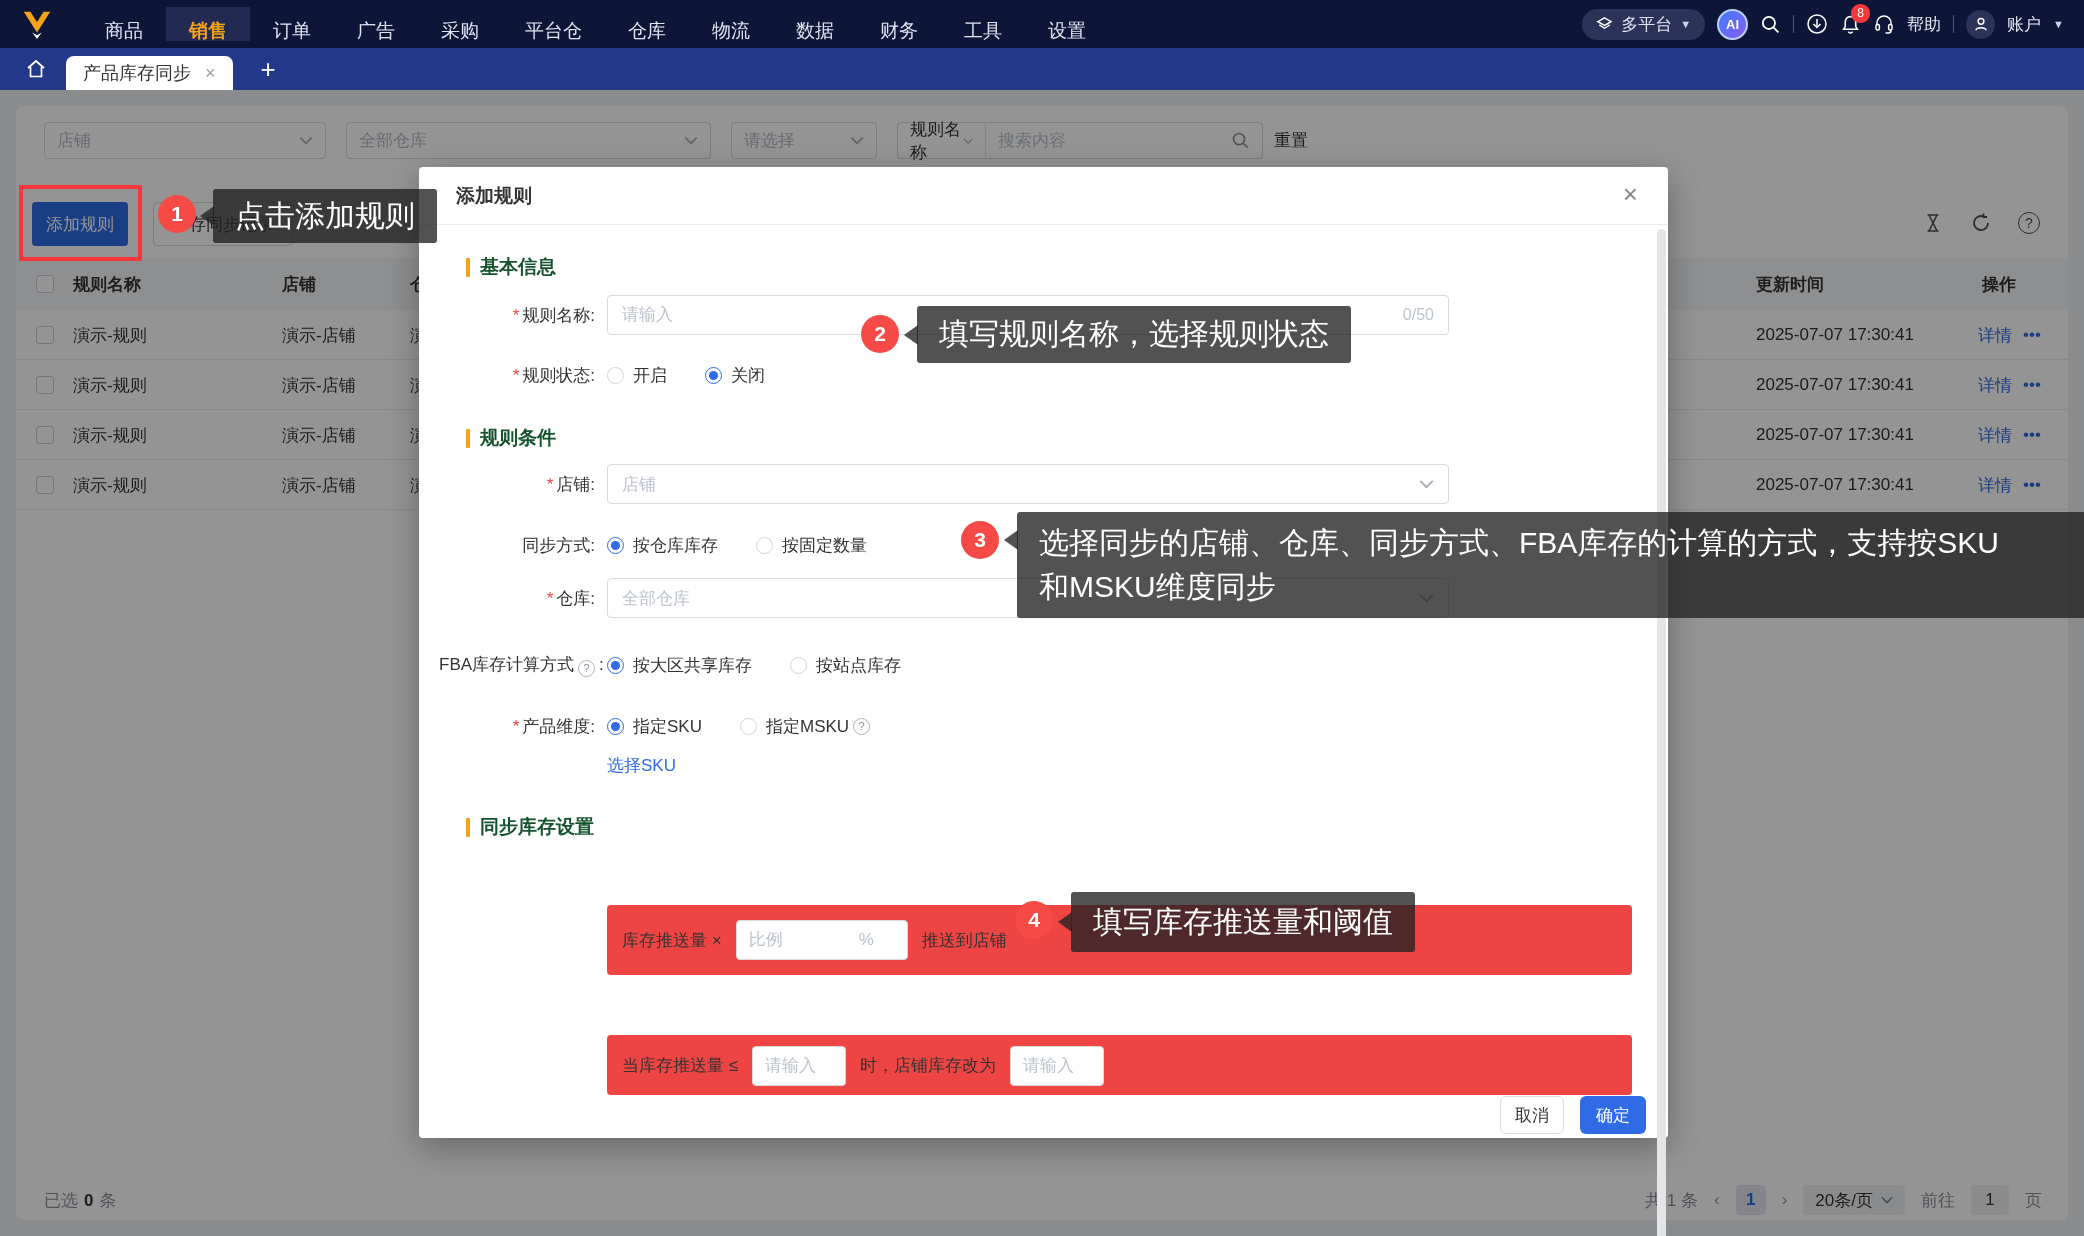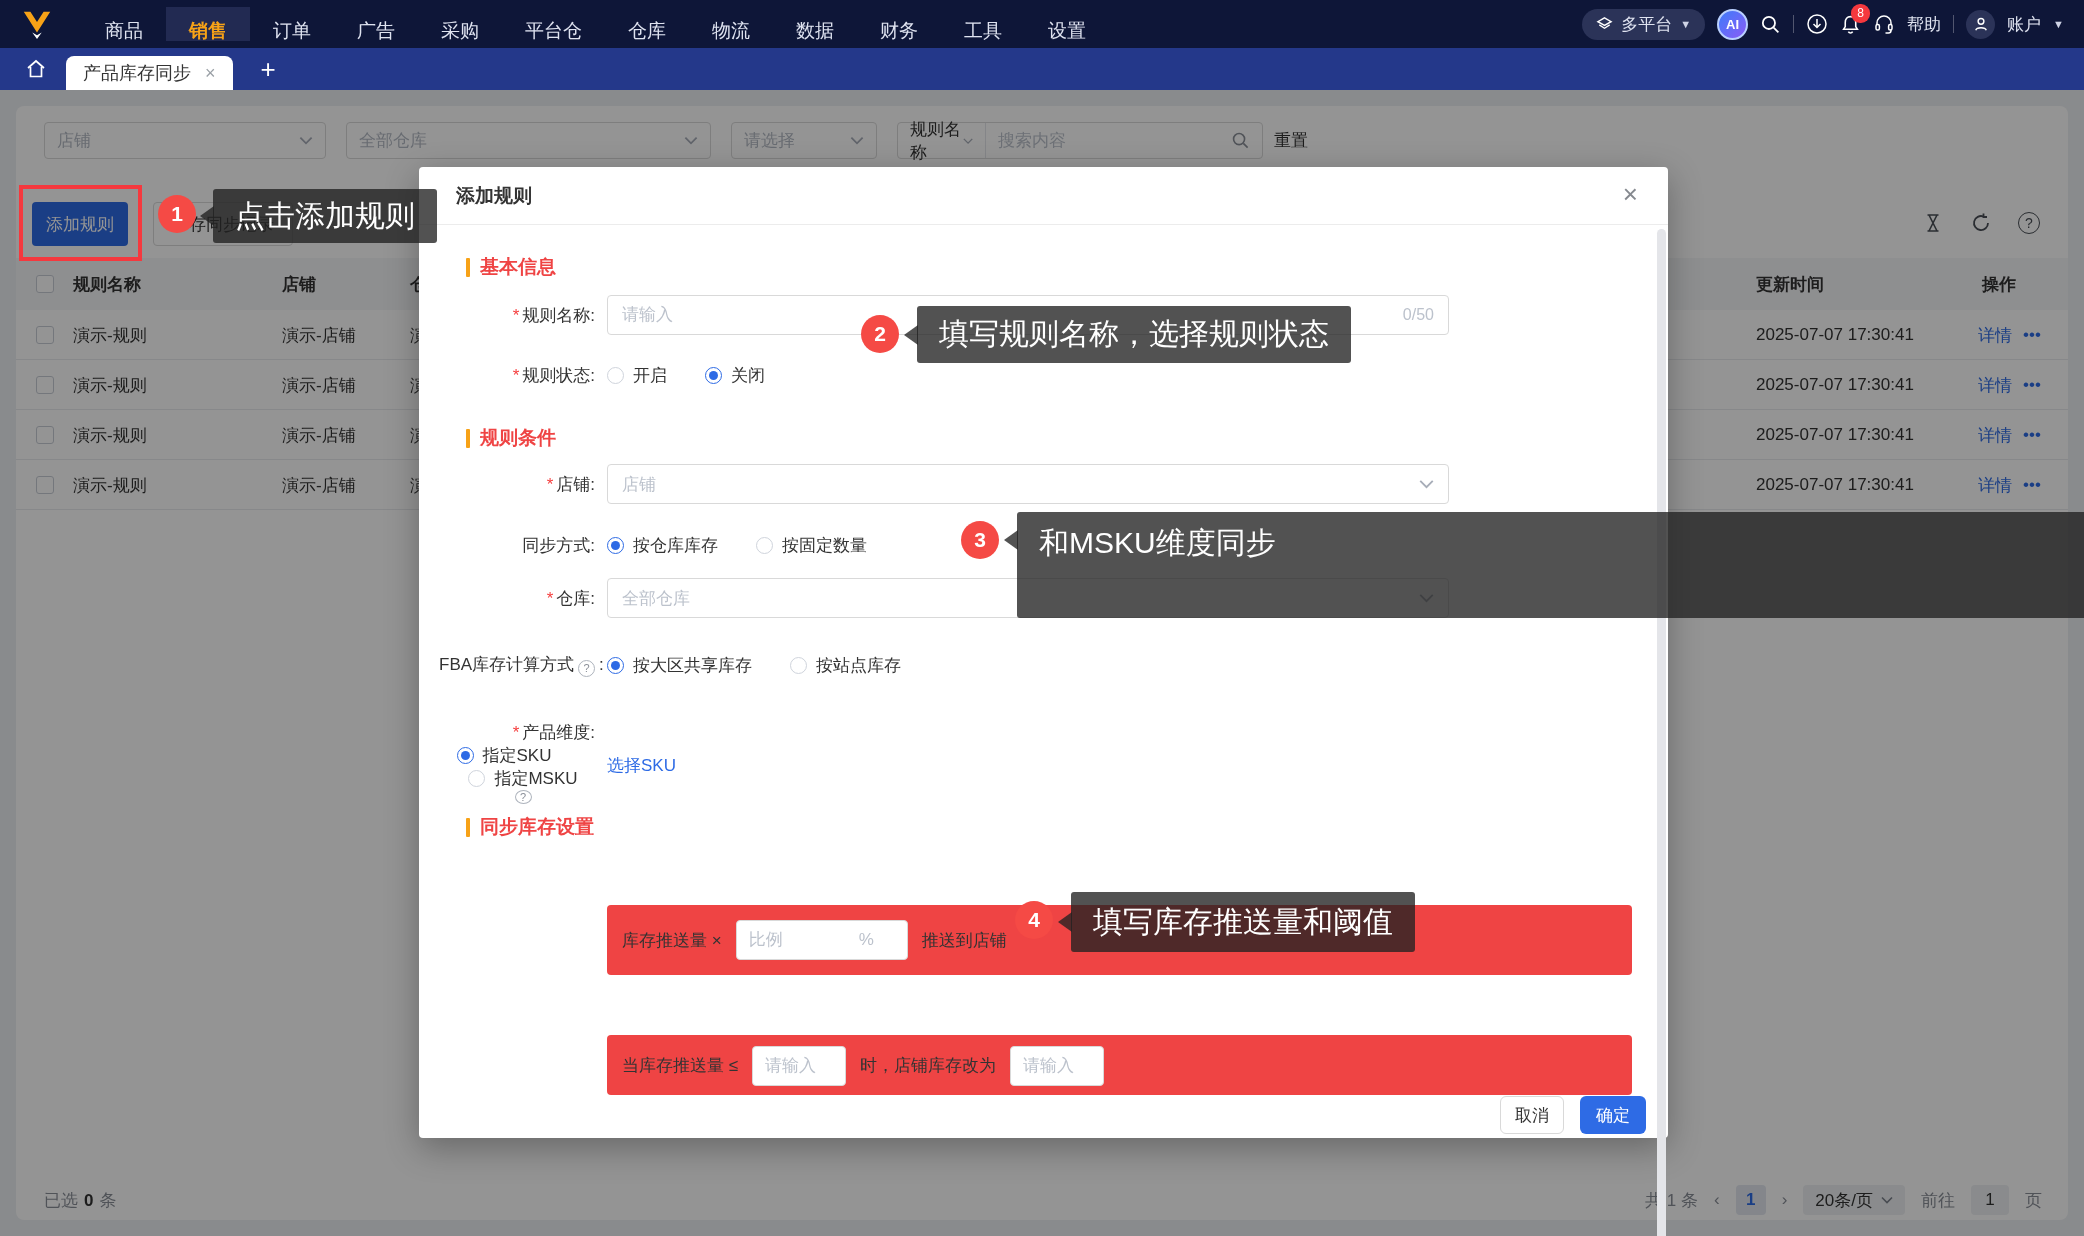--- a/index.html
+++ b/index.html
@@ -83,21 +83,21 @@
 
 
 .overlay { position:absolute; top:90px; left:0; width:2084px; height:1146px; background:rgba(0,0,0,.42); z-index:5; }
 .modal { position:absolute; left:419px; top:167px; width:1249px; height:971px; background:#fff;
   border-radius:4px; z-index:10; box-shadow:0 10px 34px rgba(0,0,0,.3); }
 .mhead { position:absolute; top:0; left:0; right:0; height:58px; border-bottom:1px solid #ececec;
   display:flex; align-items:center; padding:0 37px; font-size:19px; font-weight:600; color:#333; }
 .mclose { position:absolute; top:14px; right:30px; font-size:26px; color:#85898f; line-height:1; font-weight:300; }
 .scrollthumb { position:absolute; right:2px; top:62px; width:9px; height:1012px; background:#e4e5e9; border-radius:5px; }
 .msec { position:absolute; left:23px; display:flex; align-items:center; gap:10px;
-  font-size:19px; font-weight:600; color:#ef4444;padding-left:24px; }
+  font-size:19px; font-weight:600; color:#14532d;padding-left:24px; }
 .bar { width:4px; height:19px; background:#f7a217; border-radius:1px; }
 .frow { position:absolute; left:20px; height:40px; display:flex; align-items:center; font-size:17px; color:#333; }
 .flabel { width:156px; text-align:right; margin-right:12px; flex:none; white-space:nowrap; }
 .req { color:#f53f3f; margin-right:3px; }
 .help { display:inline-flex; width:17px; height:17px; border:1px solid #aeb4bd; border-radius:50%;
   color:#8a8f98; font-size:11px; align-items:center; justify-content:center; margin:0 4px; vertical-align:-2px; }
 .inp { width:842px; height:40px; border:1px solid #d9d9d9; border-radius:4px; background:#fff;
   display:flex; align-items:center; padding:0 14px; }
 .inp input { border:none; outline:none; flex:1; font-size:17px; color:#333; background:transparent; min-width:0; }
 input::placeholder { color:#bcc2cc; }
@@ -421,21 +421,21 @@
     <span class="radio">
         <span class="rdot on"></span>
         <span>按大区共享库存</span>
       </span>
     <span class="radio">
         <span class="rdot"></span>
         <span>按站点库存</span>
       </span>
   </div>
 
-  <div class="frow" style="top:554px;flex-direction:column;">
+  <div class="frow" style="top:539px;">
     <span class="flabel"><span class="req">*</span><span>产品维度:</span></span>
     <span class="radio">
         <span class="rdot on"></span>
         <span>指定SKU</span>
       </span>
     <span class="radio" style="margin-right:0;">
         <span class="rdot"></span>
         <span>指定MSKU</span>
       </span>
     <span class="help">?</span>
@@ -487,20 +487,21 @@
 
 <span class="stepc" style="left:861px;top:315px;">2</span>
 <div class="tip" style="left:917px;top:306px;height:57px;">
   <span class="arr"></span>
   <span>填写规则名称，选择规则状态</span>
 </div>
 
 <span class="stepc" style="left:961px;top:521px;">3</span>
 <div class="tip multi" style="left:1017px;top:512px;right:0;height:106px;border-radius:3px 0 0 3px;">
   <span class="arr" style="top:18px;"></span>
+  <span style="display:block;">选择同步的店铺、仓库、同步方式、FBA库存的计算的方式，支持按SKU</span>
   <span style="display:block;">和MSKU维度同步</span>
 </div>
 
 <span class="stepc" style="left:1015px;top:901px;">4</span>
 <div class="tip" style="left:1071px;top:892px;height:60px;">
   <span class="arr"></span>
   <span>填写库存推送量和阈值</span>
 </div>
 
 </body></html>

